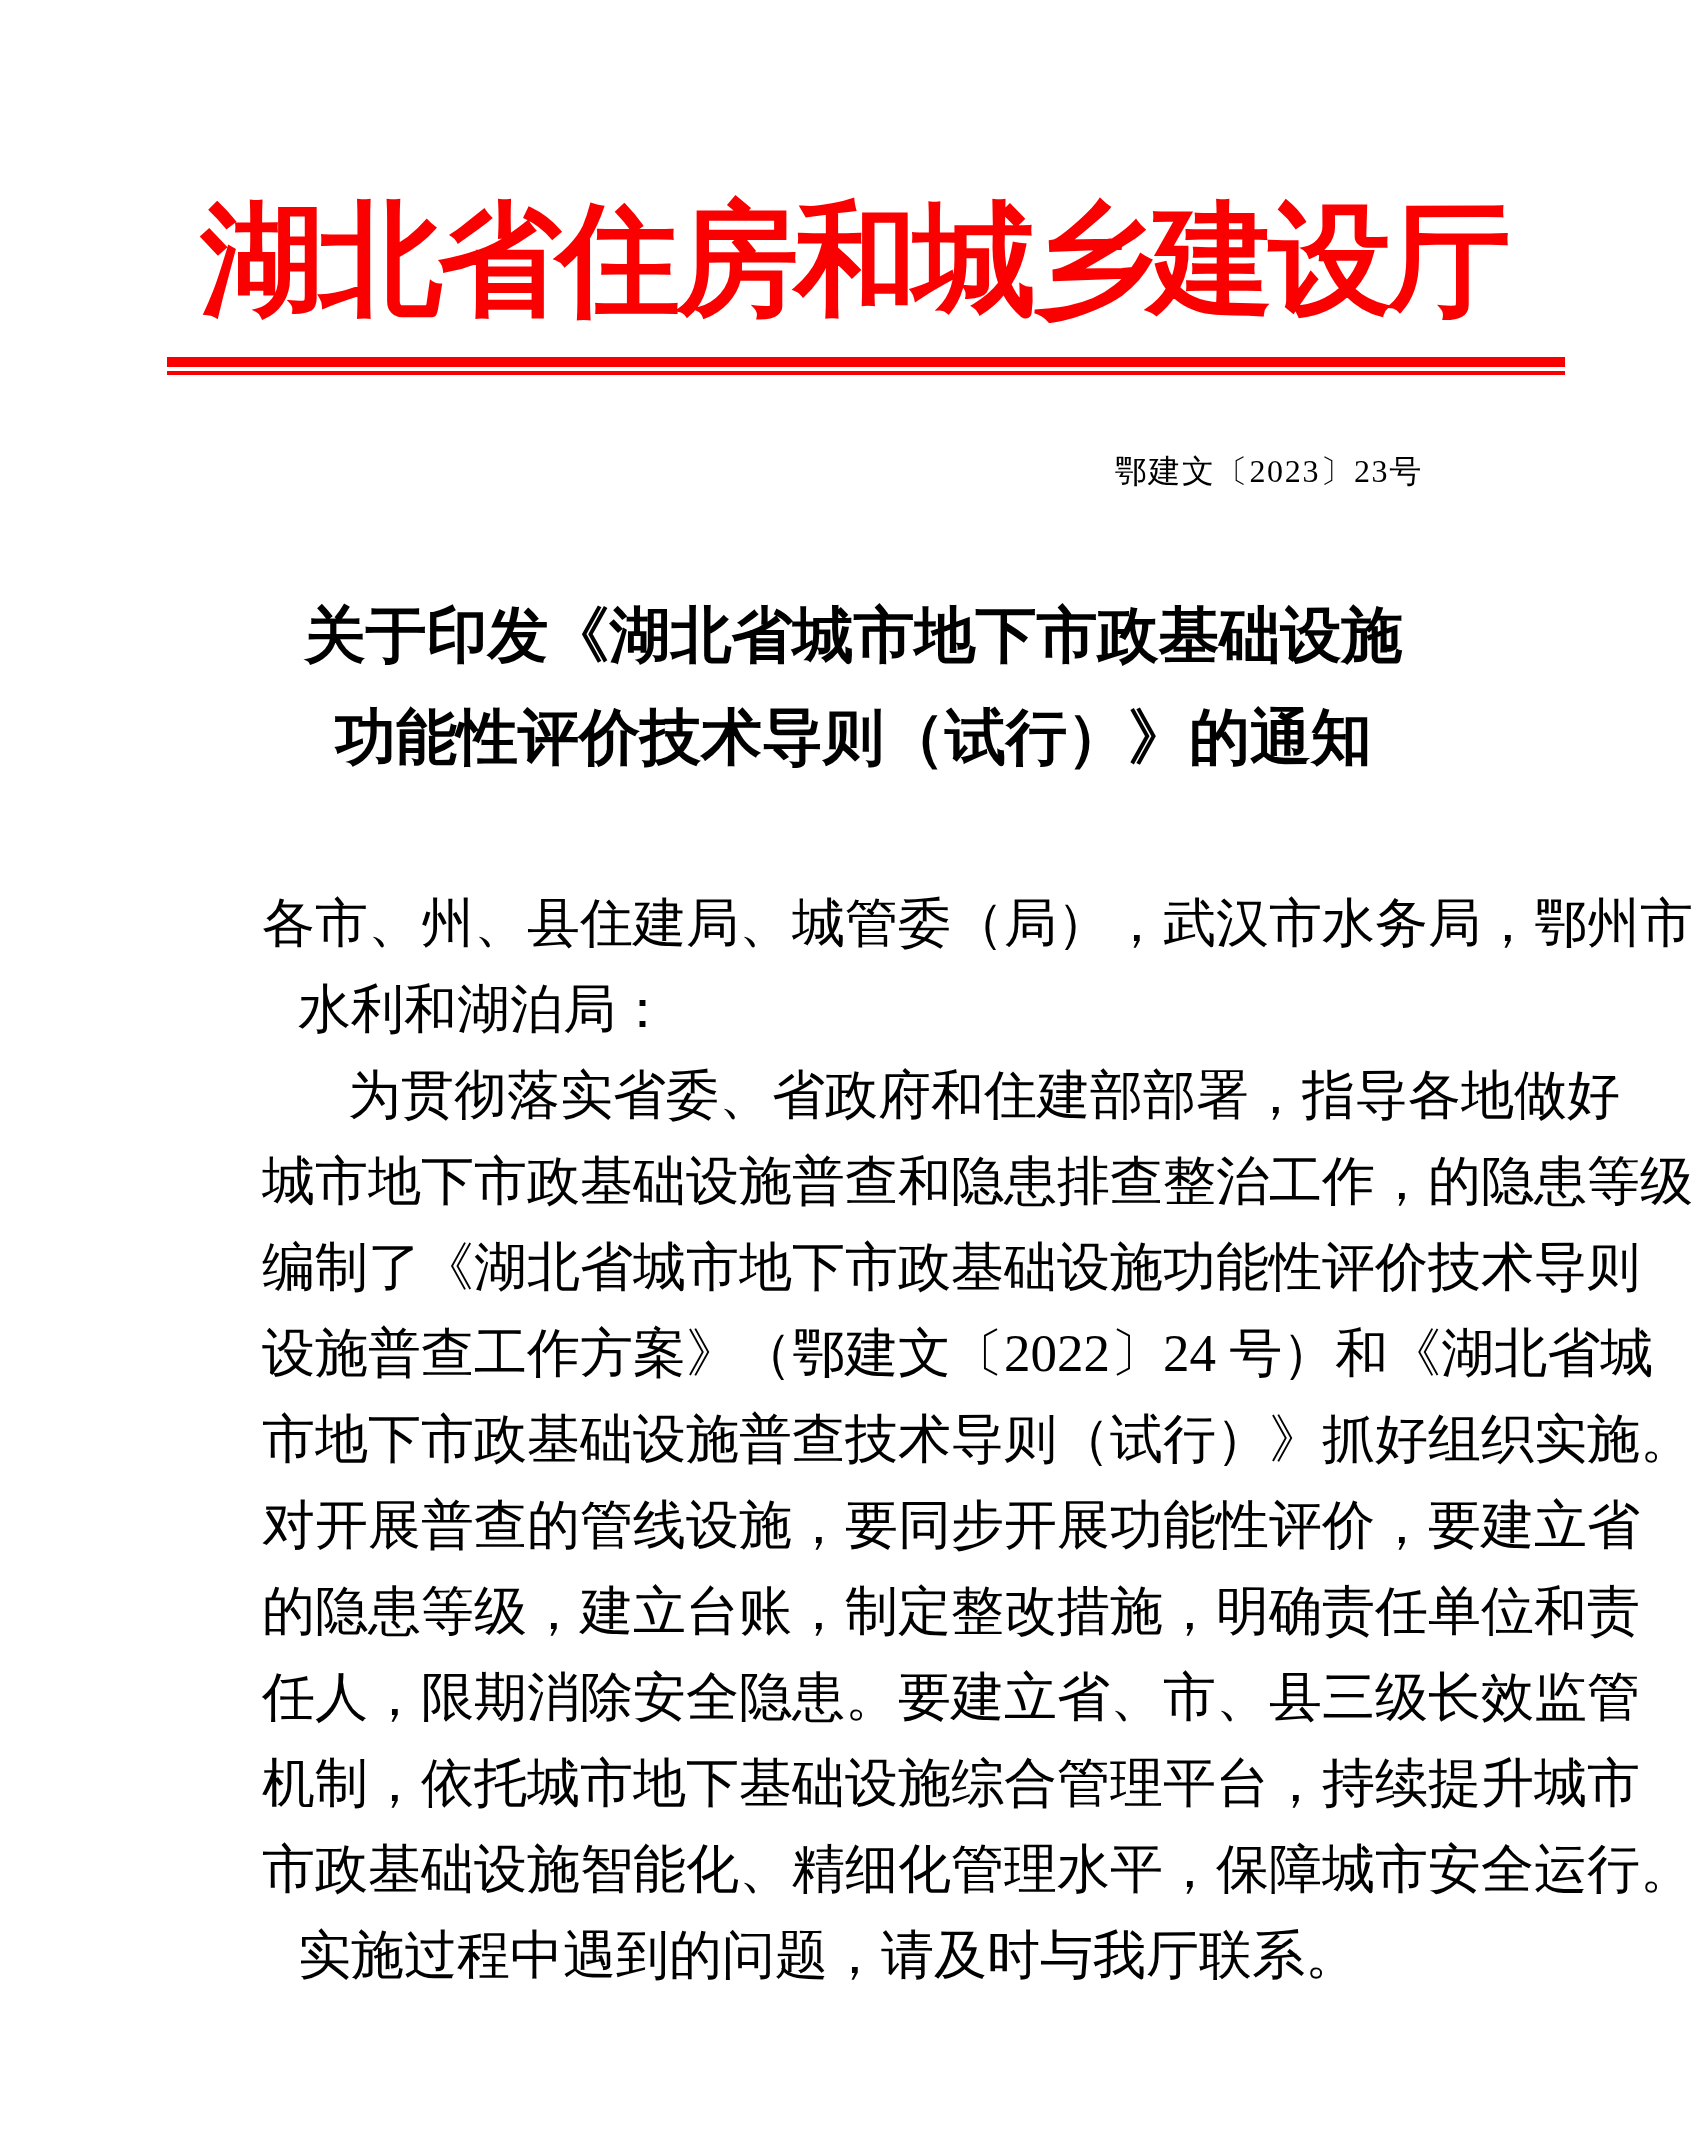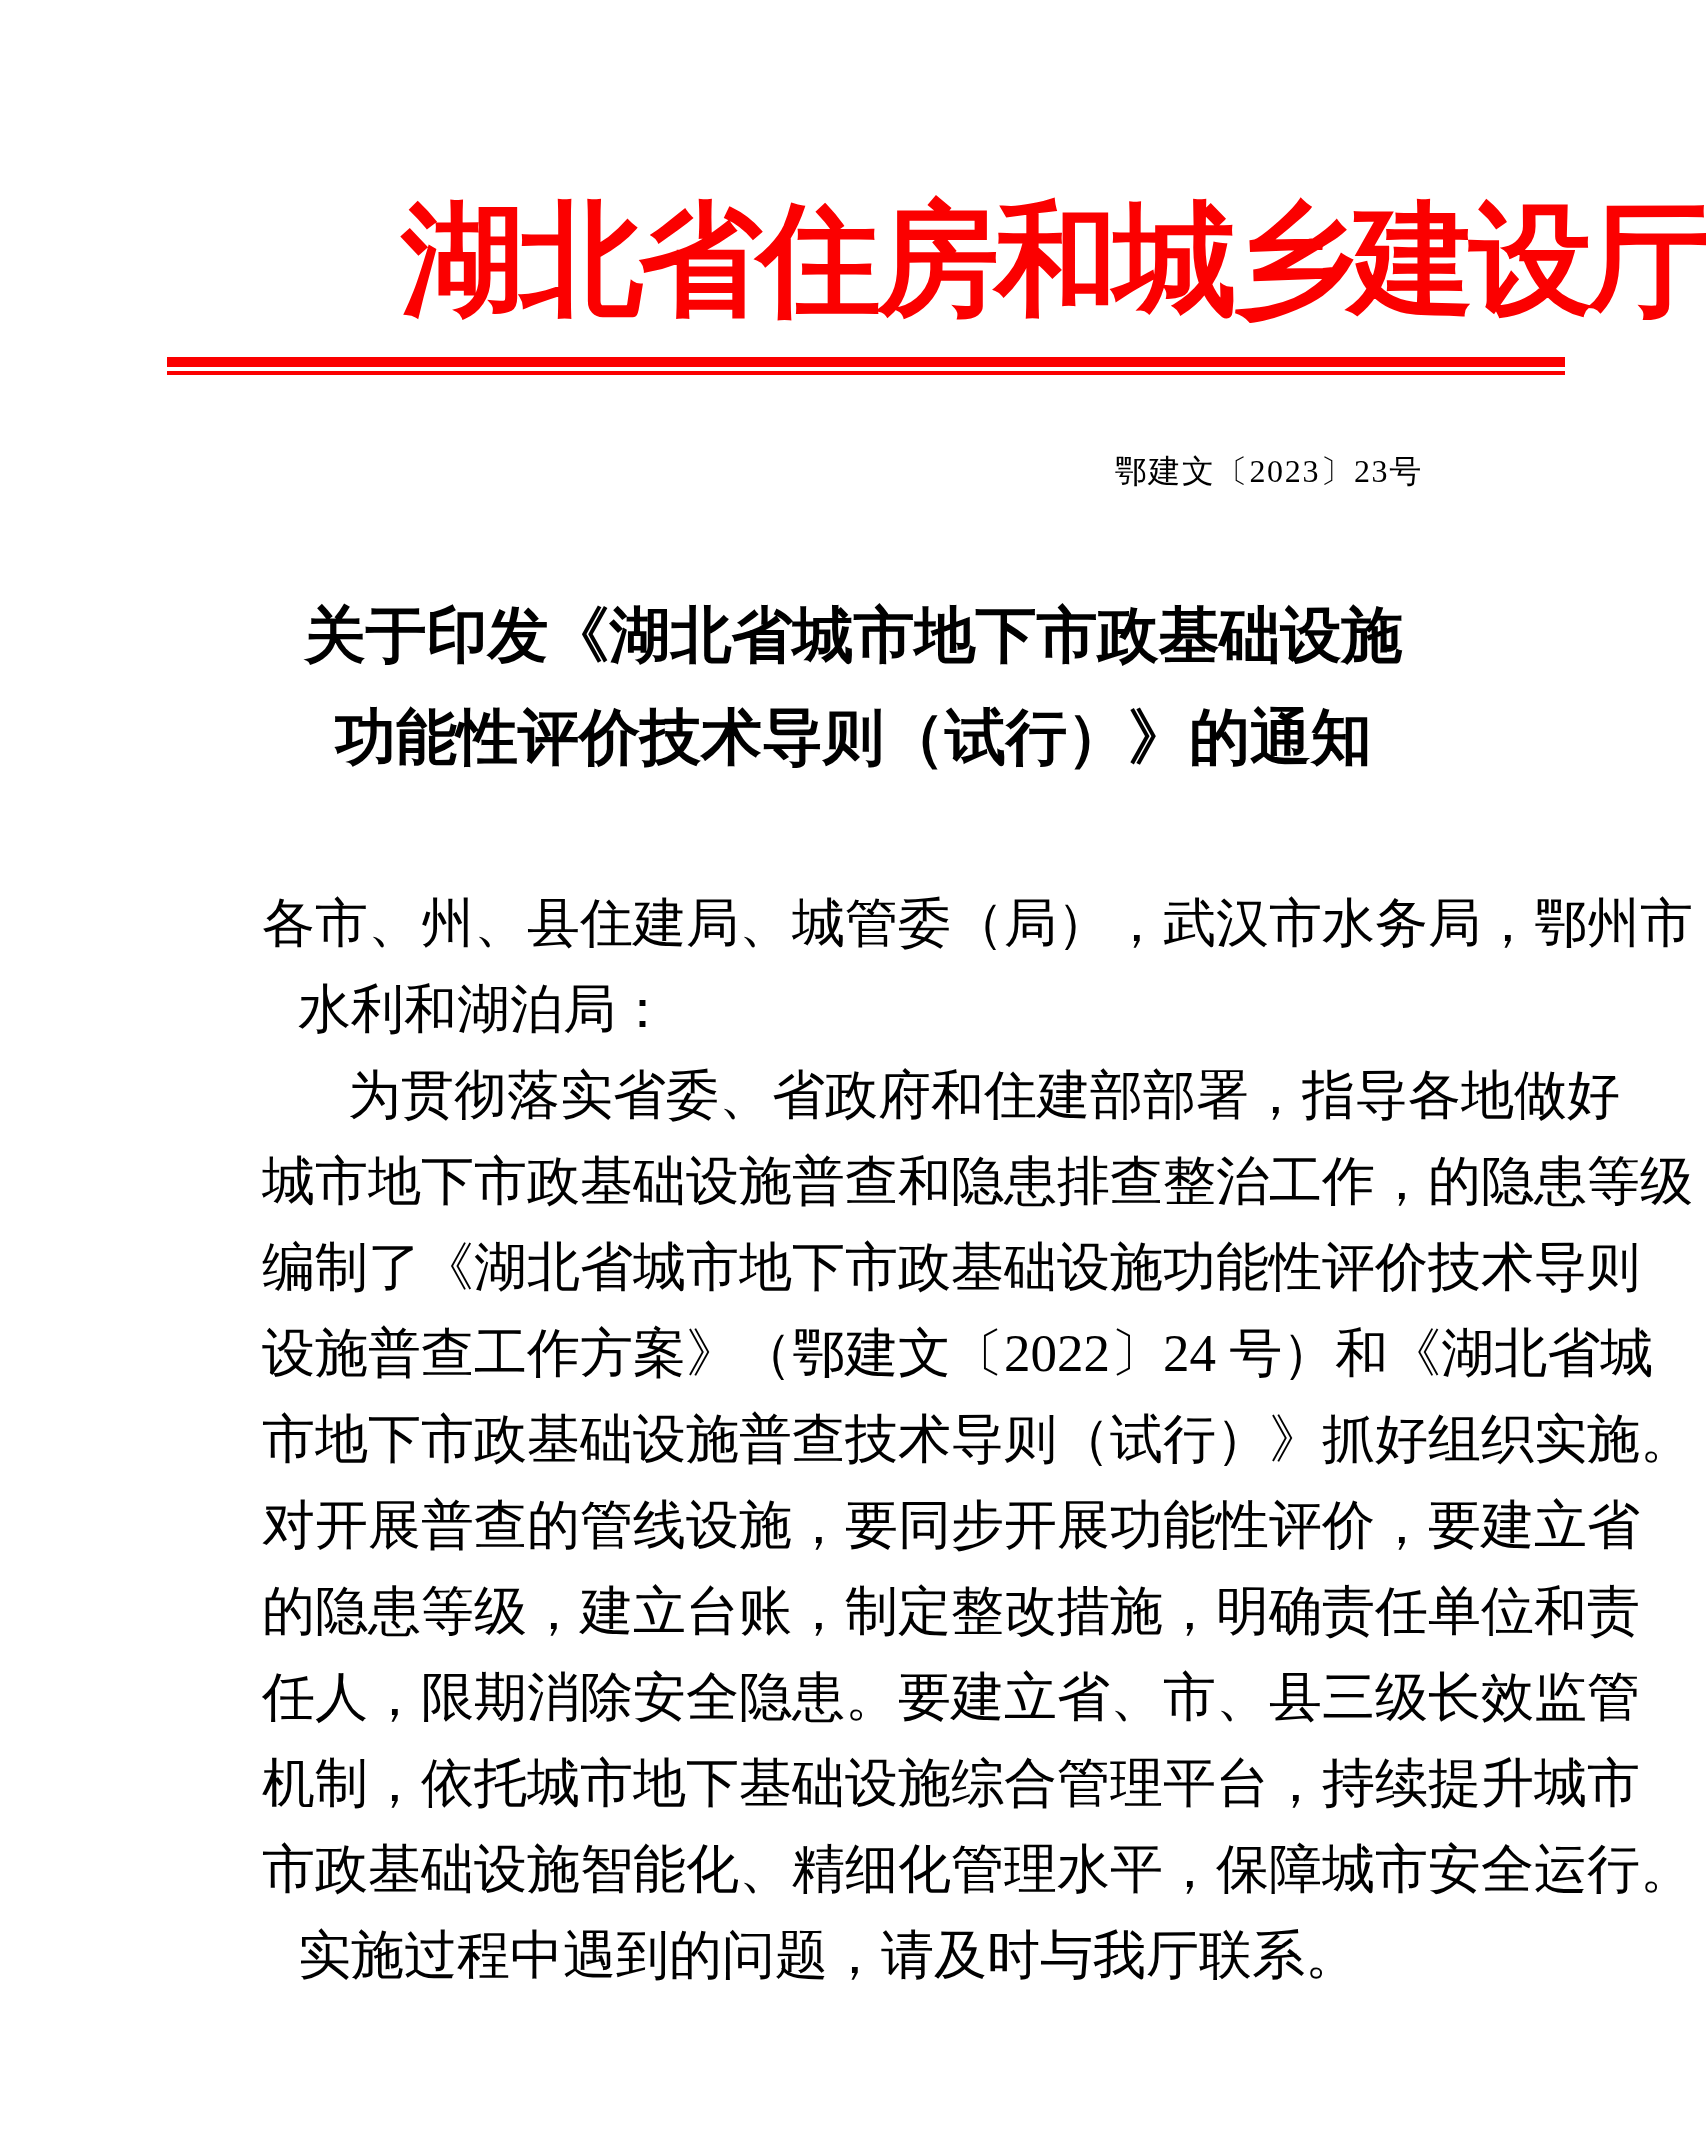--- a/index.html
+++ b/index.html
@@ -15,21 +15,21 @@
     overflow: hidden;
     font-family: "Liberation Serif", serif;
     color: #000000;
   }
   
   .letterhead {
     position: absolute;
     top: 196px;
     left: 0;
     width: 100%;
-    text-align: right;
+    text-align: center;
     font-size: 123px;
     line-height: 1.05;
     font-weight: bold;
     letter-spacing: -4.3px;
     color: #fb0000;
     white-space: nowrap;
   }
   
   .rule {
     position: absolute;

